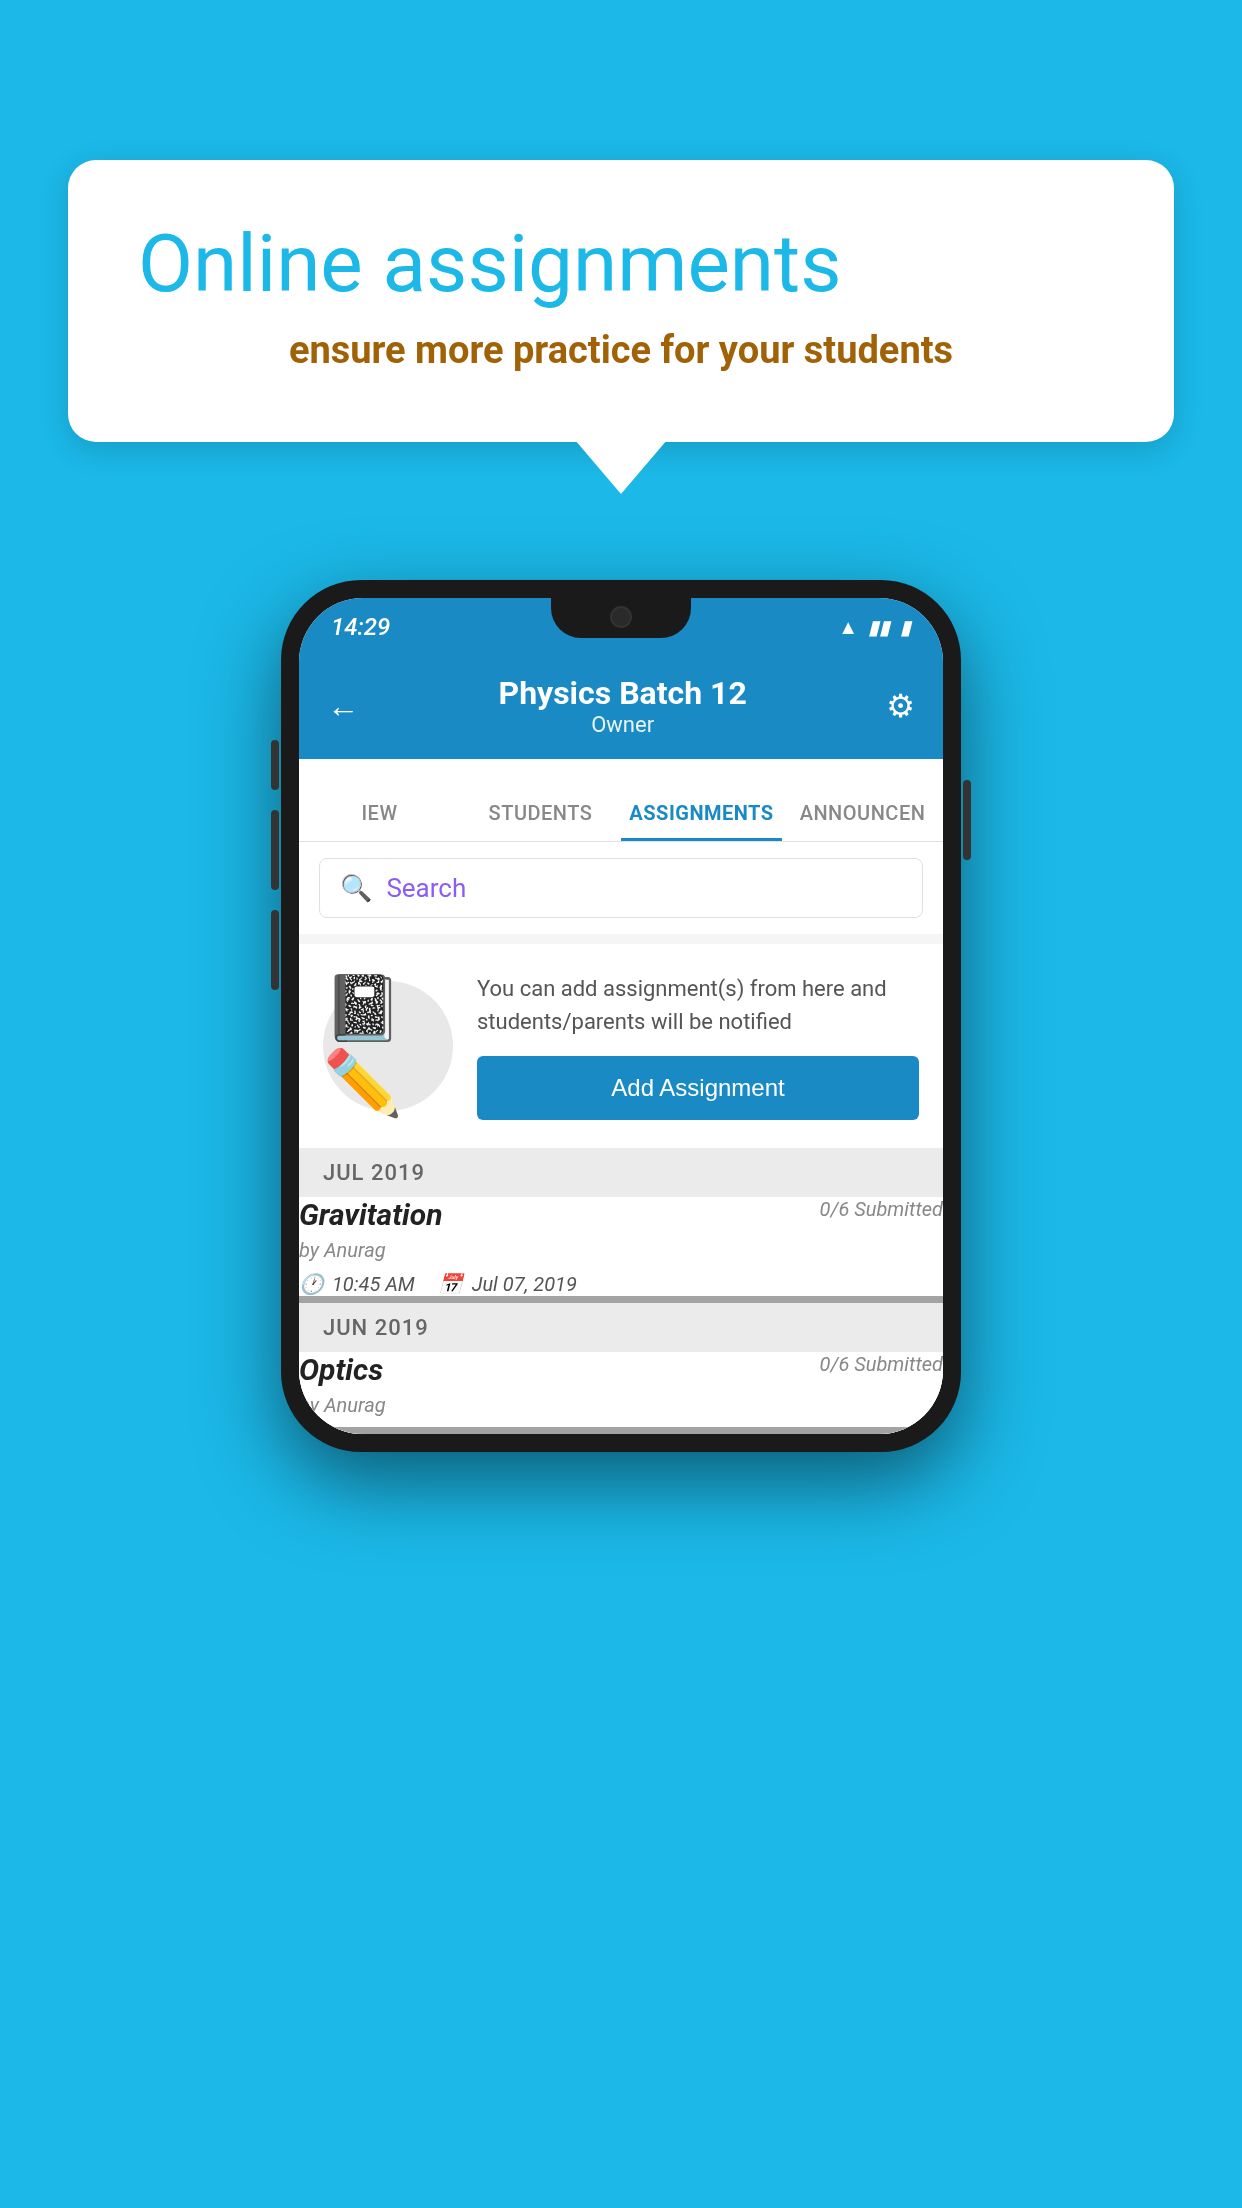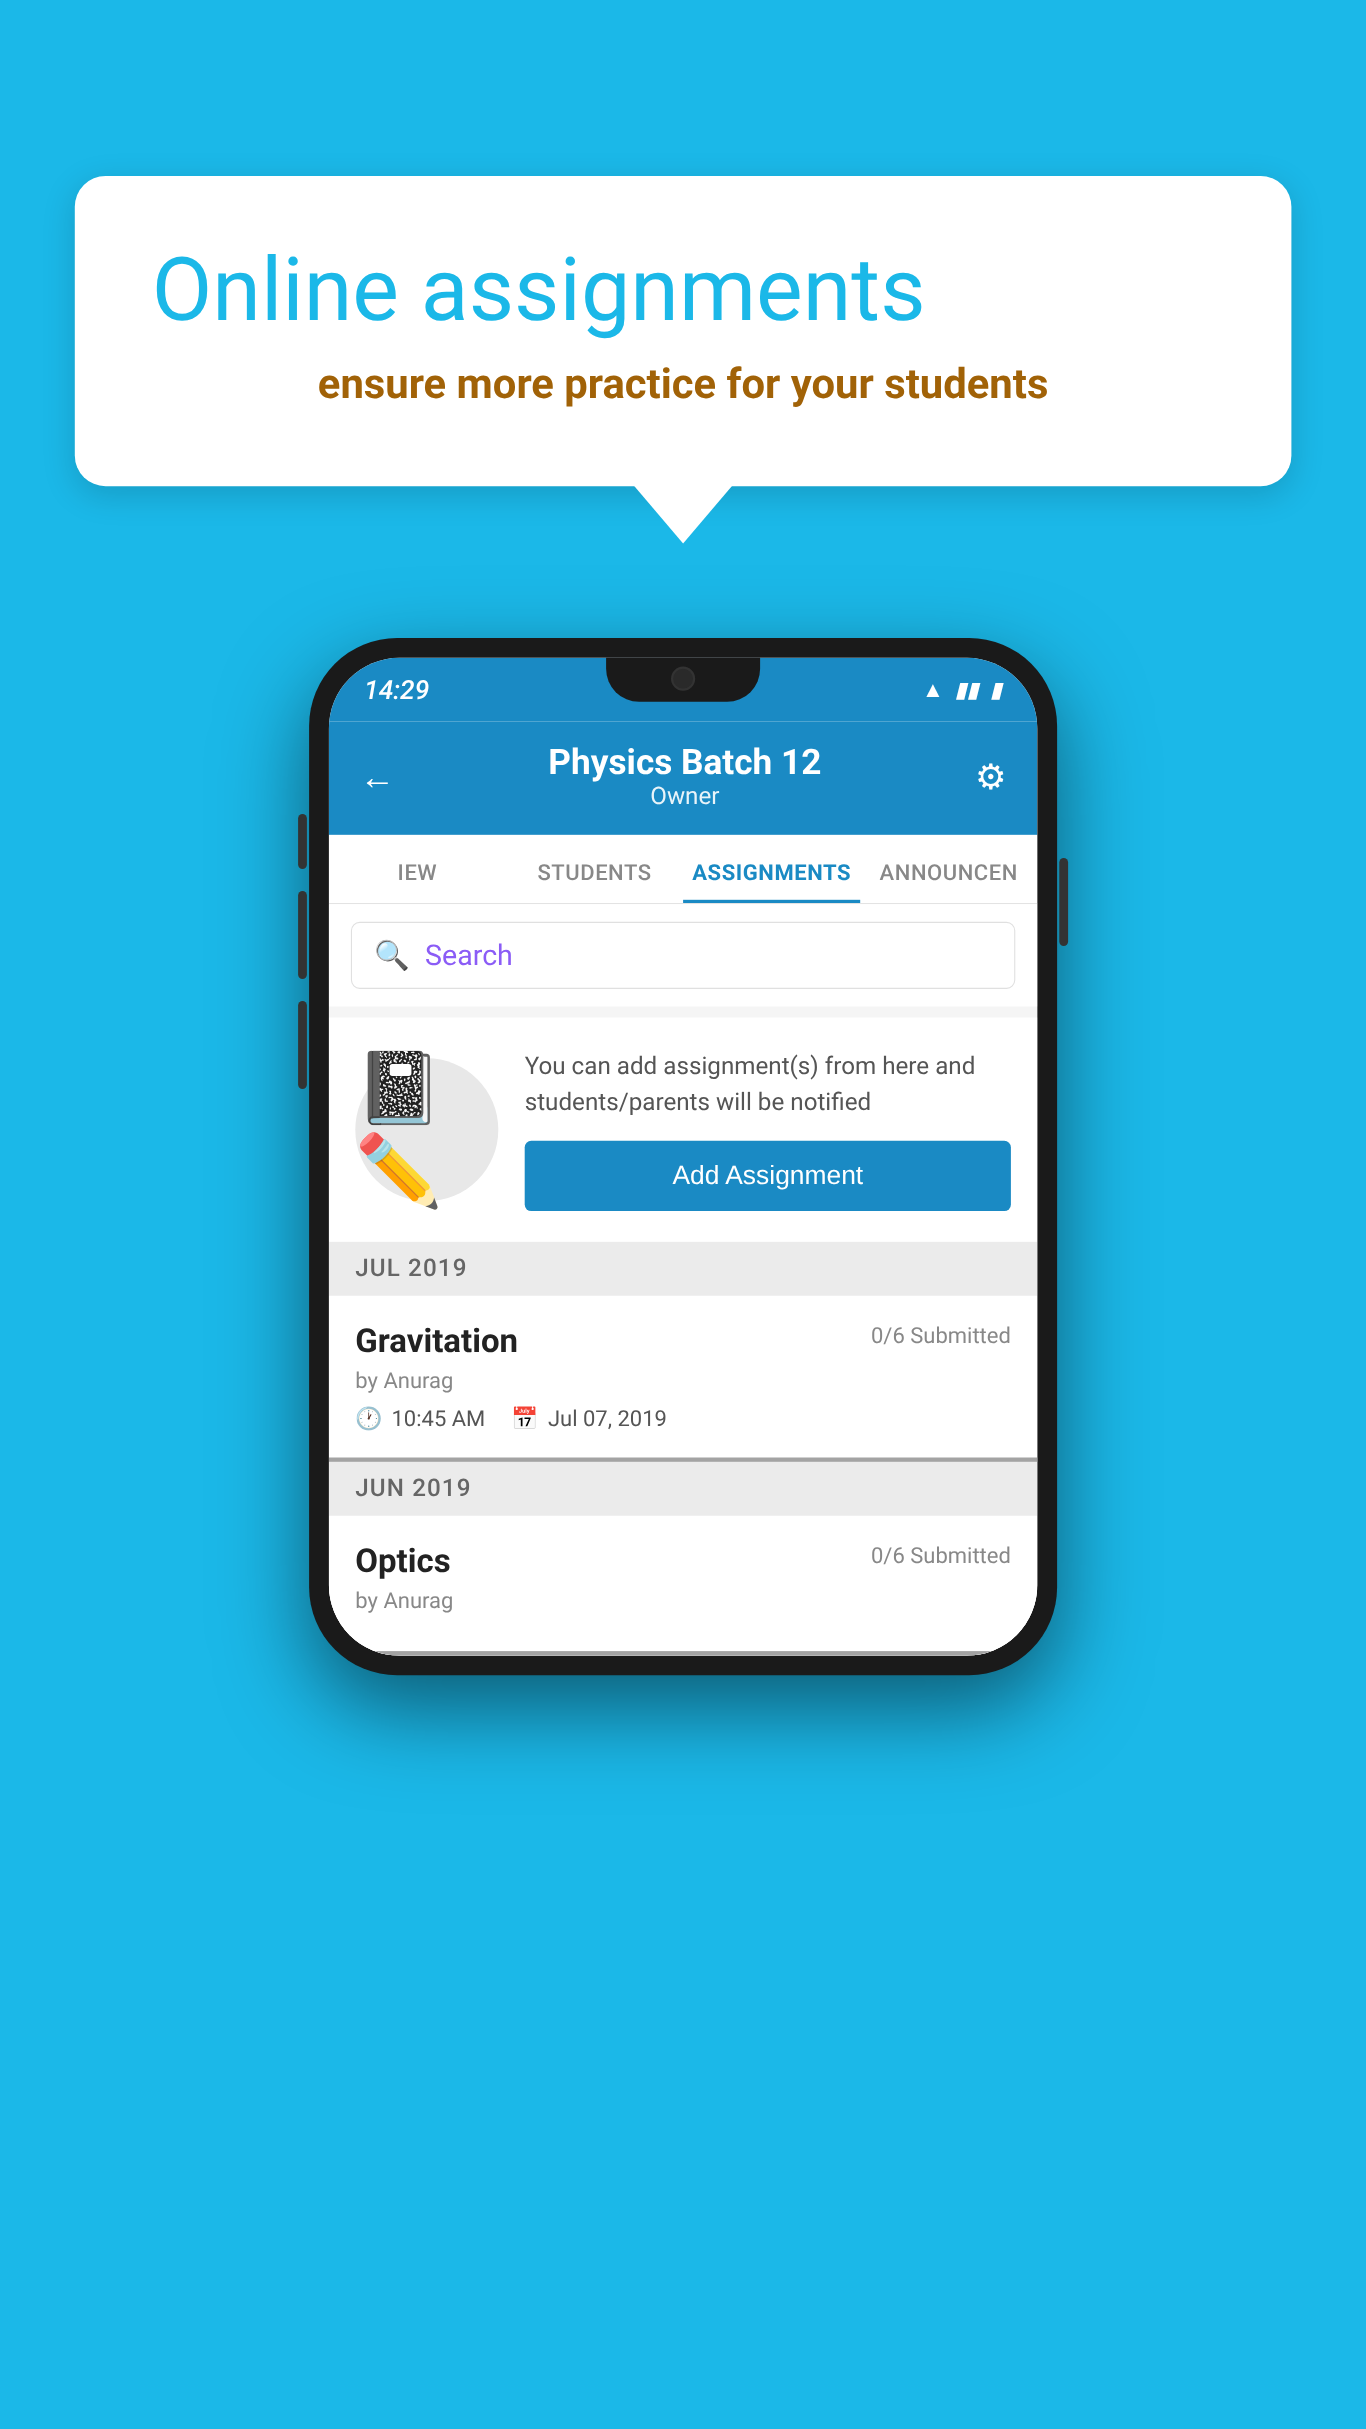--- a/index.html
+++ b/index.html
@@ -153,20 +153,21 @@
       color: white;
       cursor: pointer;
     }
 
     
     .tabs-bar {
       background: white;
       display: flex;
       border-bottom: 1px solid #e0e0e0;
       overflow: hidden;
+      margin-top: 20px;
     }
     .tab-item {
       flex: 1;
       text-align: center;
       padding: 22px 8px 16px;
       font-size: 20px;
       font-weight: 500;
       color: #888;
       cursor: pointer;
       position: relative;
@@ -264,22 +265,22 @@
     .section-header-text {
       font-size: 22px;
       color: #666;
       font-weight: 500;
       letter-spacing: 1px;
     }
 
     
     .assignment-item {
       background: white;
-      padding: 24px;
-      border-bottom: 4px solid #a3a3a3;
+      border-bottom: 7px solid #a3a3a3;
+      font-style: italic;
     }
     .assignment-row1 {
       display: flex;
       justify-content: space-between;
       align-items: flex-start;
       margin-bottom: 6px;
     }
     .assignment-name {
       font-size: 30px;
       font-weight: 700;

